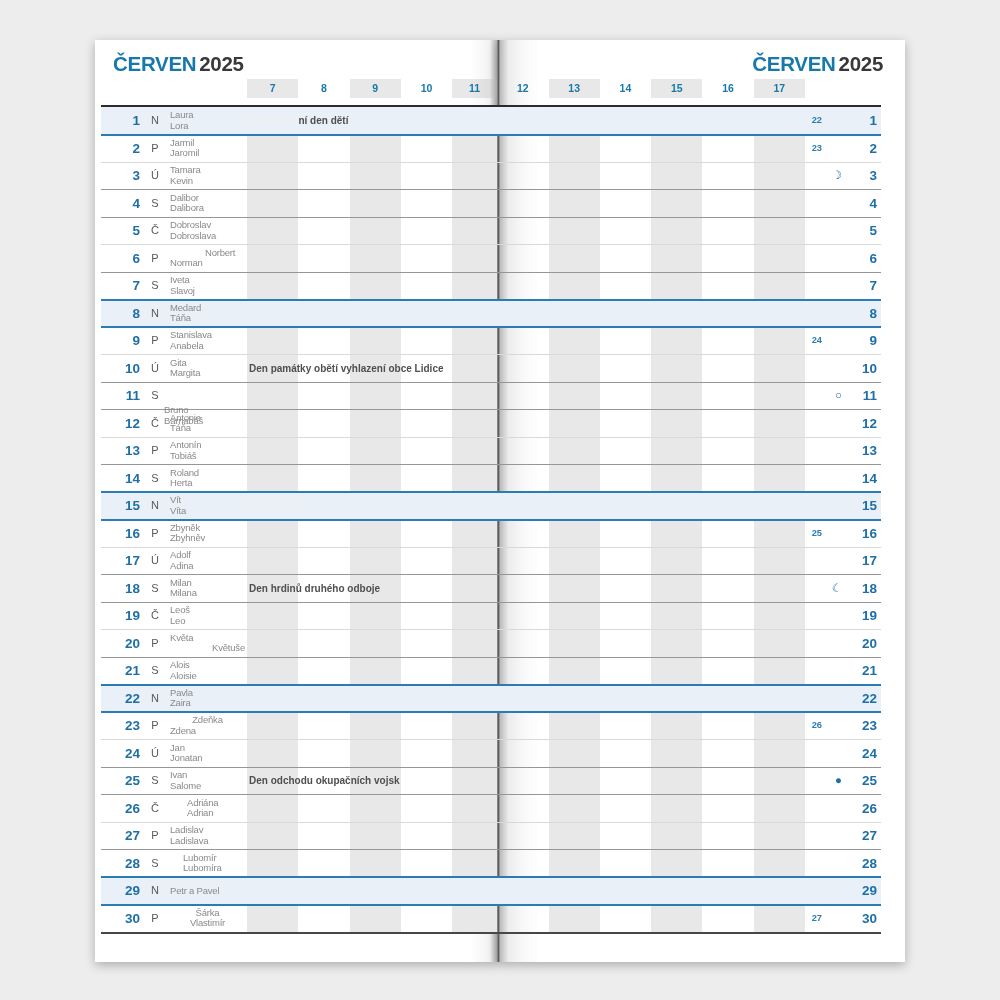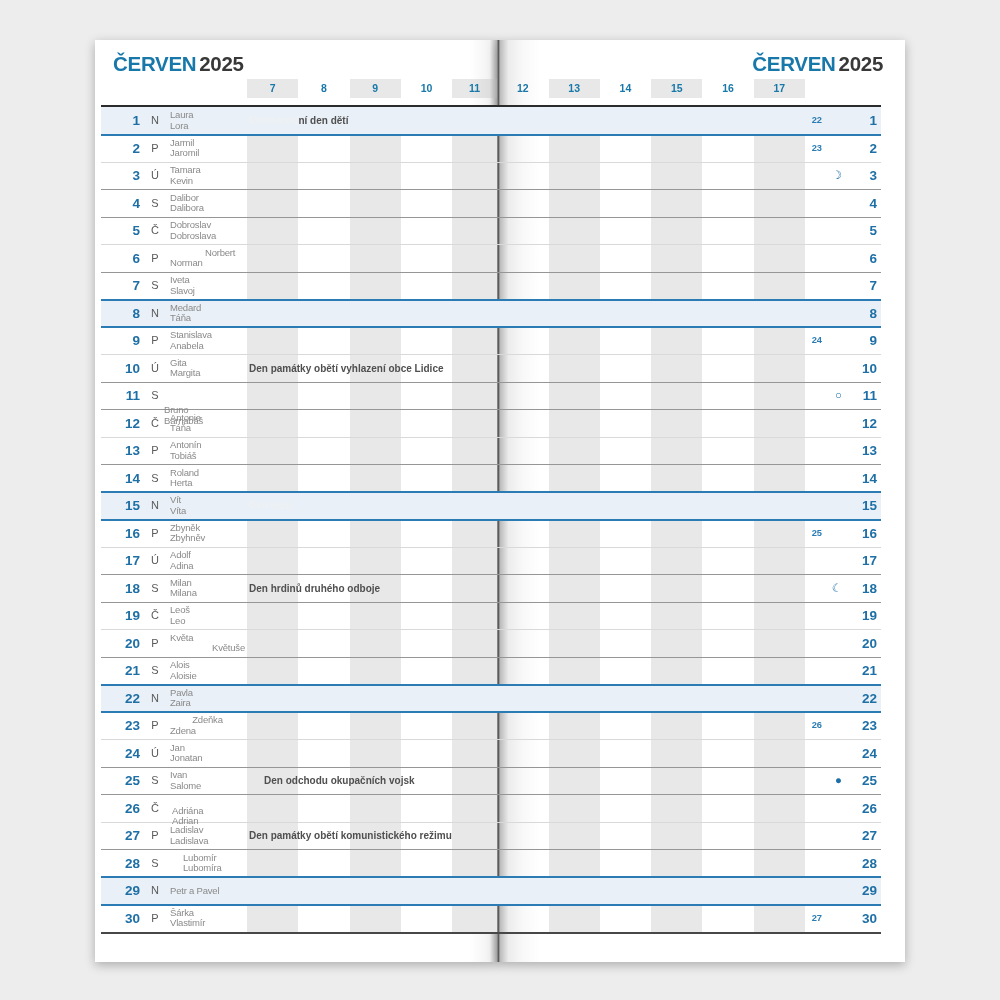--- a/index.html
+++ b/index.html
@@ -256,53 +256,52 @@
         <div style="position: static;">Jan</div>
         <div style="position: static;">Jonatan</div>
       </div>
       <div class="rnum" style="left: 843px; top: 739.5px; width: 34px; height: 27.5px; color: rgb(29, 111, 166); z-index: 4;">24</div>
       <div class="dnum" style="left: 101px; top: 767px; width: 39px; height: 27.5px; color: rgb(29, 111, 166); z-index: 4;">25</div>
       <div class="dow" style="left: 146px; top: 767px; width: 18px; height: 27.5px; color: rgb(90, 90, 90); z-index: 4;">S</div>
       <div class="names" style="left: 170px; top: 770.2px; width: 75px; color: rgb(138, 138, 138); z-index: 4;">
         <div style="position: static;">Ivan</div>
         <div style="position: static;">Salome</div>
       </div>
-      <div class="note" style="left: 249px; top: 767px; height: 27.5px; z-index: 4;"><span style="color: rgb(79, 79, 79); margin-left: 15px;">Den odchodu okupačních vojsk</span></div>
+      <div class="note" style="left: 249px; top: 767px; height: 27.5px; z-index: 4;"><span style="color: rgb(79, 79, 79);">Den odchodu okupačních vojsk</span></div>
       <div class="moon" style="left: 800px; top: 767px; width: 42px; height: 27.5px; color: rgb(29, 111, 166); z-index: 4;">●</div>
       <div class="rnum" style="left: 843px; top: 767px; width: 34px; height: 27.5px; color: rgb(29, 111, 166); z-index: 4;">25</div>
       <div class="dnum" style="left: 101px; top: 794.5px; width: 39px; height: 27.5px; color: rgb(29, 111, 166); z-index: 4;">26</div>
       <div class="dow" style="left: 146px; top: 794.5px; width: 18px; height: 27.5px; color: rgb(90, 90, 90); z-index: 4;">Č</div>
-      <div class="names" style="left: 172px; top: 797.7px; width: 75px; color: rgb(138, 138, 138); z-index: 4; margin-top: 8px;">
+      <div class="names" style="left: 187px; top: 797.7px; width: 75px; color: rgb(138, 138, 138); z-index: 4;">
         <div style="position: static;">Adriána</div>
         <div style="position: static;">Adrian</div>
       </div>
       <div class="rnum" style="left: 843px; top: 794.5px; width: 34px; height: 27.5px; color: rgb(29, 111, 166); z-index: 4;">26</div>
       <div class="dnum" style="left: 101px; top: 822px; width: 39px; height: 27.5px; color: rgb(29, 111, 166); z-index: 4;">27</div>
       <div class="dow" style="left: 146px; top: 822px; width: 18px; height: 27.5px; color: rgb(90, 90, 90); z-index: 4;">P</div>
       <div class="names" style="left: 170px; top: 825.2px; width: 75px; color: rgb(138, 138, 138); z-index: 4;">
         <div style="position: static;">Ladislav</div>
         <div style="position: static;">Ladislava</div>
       </div>
-      <div class="note" style="left: 249px; top: 822px; height: 27.5px; z-index: 4;"><span style="color: rgb(79, 79, 79);">Den památky obětí komunistického režimu</span></div>
       <div class="rnum" style="left: 843px; top: 822px; width: 34px; height: 27.5px; color: rgb(29, 111, 166); z-index: 4;">27</div>
       <div class="dnum" style="left: 101px; top: 849.5px; width: 39px; height: 27.5px; color: rgb(29, 111, 166); z-index: 4;">28</div>
       <div class="dow" style="left: 146px; top: 849.5px; width: 18px; height: 27.5px; color: rgb(90, 90, 90); z-index: 4;">S</div>
       <div class="names" style="left: 183px; top: 852.7px; width: 75px; color: rgb(138, 138, 138); z-index: 4;">
         <div style="position: static;">Lubomír</div>
         <div style="position: static;">Lubomíra</div>
       </div>
       <div class="rnum" style="left: 843px; top: 849.5px; width: 34px; height: 27.5px; color: rgb(29, 111, 166); z-index: 4;">28</div>
       <div class="band" style="left: 101px; top: 877px; width: 780px; height: 27.5px; z-index: 2; background: rgb(233, 240, 247);"></div>
       <div class="dnum" style="left: 101px; top: 877px; width: 39px; height: 27.5px; color: rgb(29, 111, 166); z-index: 4;">29</div>
       <div class="dow" style="left: 146px; top: 877px; width: 18px; height: 27.5px; color: rgb(90, 90, 90); z-index: 4;">N</div>
       <div class="names single" style="left: 170px; top: 877px; width: 120px; height: 27.5px; color: rgb(138, 138, 138); z-index: 4;">Petr a Pavel</div>
       <div class="rnum" style="left: 843px; top: 877px; width: 34px; height: 27.5px; color: rgb(29, 111, 166); z-index: 4;">29</div>
       <div class="dnum" style="left: 101px; top: 904.5px; width: 39px; height: 27.5px; color: rgb(29, 111, 166); z-index: 4;">30</div>
       <div class="dow" style="left: 146px; top: 904.5px; width: 18px; height: 27.5px; color: rgb(90, 90, 90); z-index: 4;">P</div>
-      <div class="names" style="left: 170px; top: 907.7px; width: 75px; color: rgb(138, 138, 138); z-index: 4;">
+      <div class="names" style="left: 170px; top: 907.7px; width: 75px; color: rgb(138, 138, 138); z-index: 4; text-align: center;">
         <div style="position: static;">Šárka</div>
         <div style="position: static;">Vlastimír</div>
       </div>
       <div class="week" style="left: 780px; top: 904.5px; width: 42px; height: 27.5px; color: rgb(43, 124, 181); z-index: 4;">27</div>
       <div class="rnum" style="left: 843px; top: 904.5px; width: 34px; height: 27.5px; color: rgb(29, 111, 166); z-index: 4;">30</div>
       <div class="sep" style="left: 101px; top: 104.5px; width: 780px; height: 2.4px; background: rgb(43, 43, 43); z-index: 3;"></div>
       <div class="sep" style="left: 101px; top: 931.5px; width: 780px; height: 2.6px; background: rgb(71, 71, 71); z-index: 3;"></div>
       <div class="sep" style="left: 101px; top: 133.5px; width: 780px; height: 2.2px; background: rgb(43, 124, 181); z-index: 3;"></div>
       <div class="sep" style="left: 101px; top: 161.5px; width: 780px; height: 1px; background: rgb(217, 217, 217); z-index: 3;"></div>
       <div class="sep" style="left: 101px; top: 189px; width: 780px; height: 1px; background: rgb(150, 150, 150); z-index: 3;"></div>

